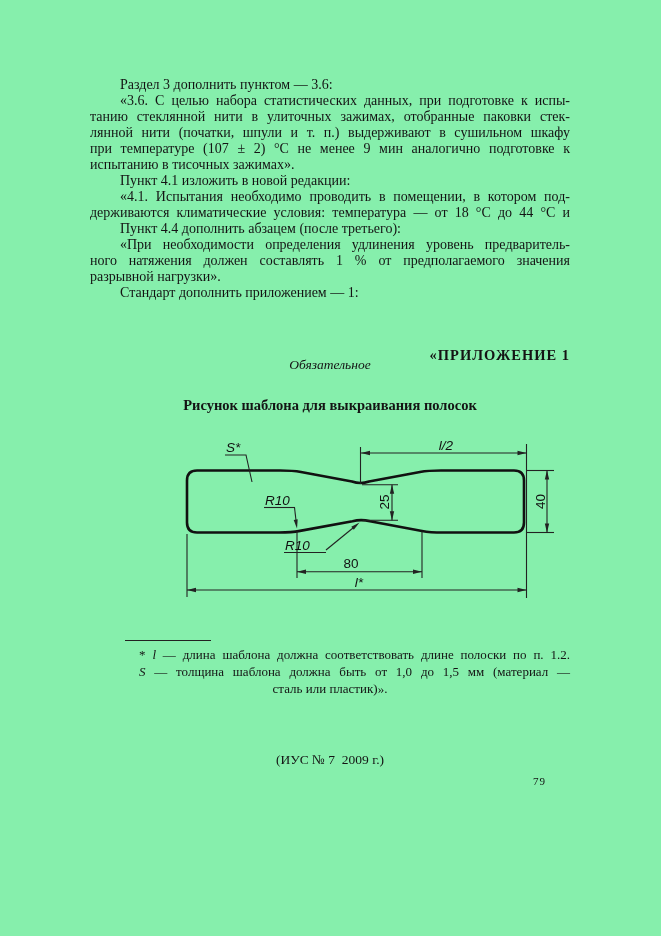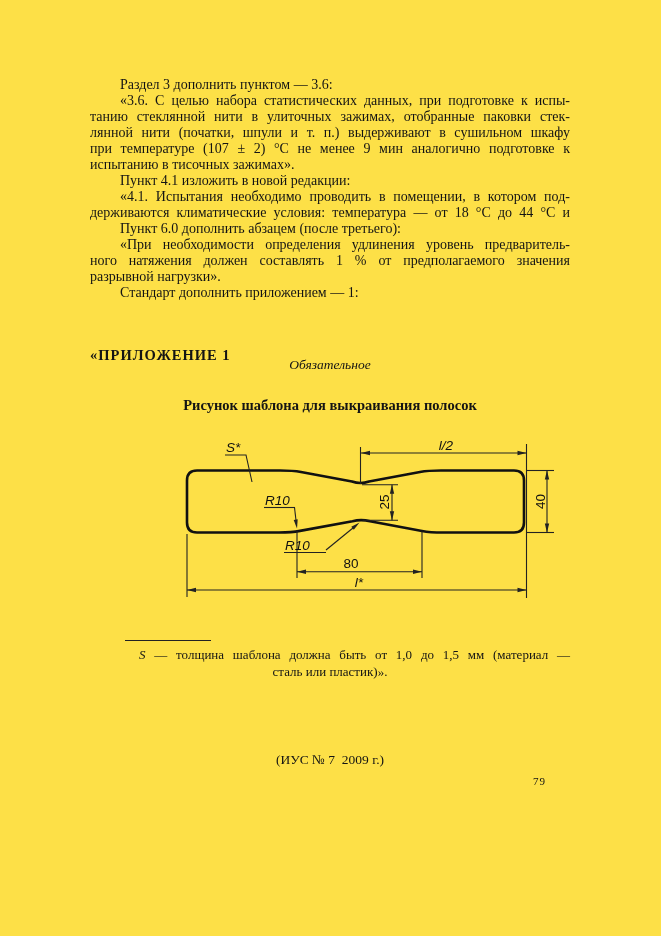--- a/index.html
+++ b/index.html
@@ -1,35 +1,35 @@
 <!DOCTYPE html>
 <html><head>
 <meta charset="utf-8">
 <style>
   html,body{margin:0;padding:0;background:#e8e8e8;}
   .page{
     position:relative;
     width:661px;height:936px;
-    background:#fde047;
+    background:#86efac;
     font-family:"Liberation Serif", serif;
     color:#141414;
     overflow:hidden;
     margin:0 auto;
   }
   .body-text{
     position:absolute;left:90px;top:77px;width:480px;
     font-size:14px;line-height:16px;
   }
   .bline{white-space:nowrap;}
   .bline.just{white-space:normal;text-align:justify;text-align-last:justify;}
   .bline.ind{padding-left:30px;}
   .bline.ind.just{padding-left:0;text-indent:30px;}
   .appendix-mark{
     position:absolute;left:90px;top:347px;width:480px;
-    text-align:left;font-weight:bold;font-size:14.5px;letter-spacing:1px;
+    text-align:right;font-weight:bold;font-size:14.5px;letter-spacing:1px;
   }
   .appendix-sub{
     position:absolute;left:90px;top:357px;width:480px;
     text-align:center;font-style:italic;font-size:13.5px;
   }
   .figure-title{
     position:absolute;left:90px;top:397px;width:480px;
     text-align:center;font-weight:bold;font-size:14.5px;
   }
   .drawing{position:absolute;left:150px;top:430px;}
@@ -63,21 +63,21 @@
   <div class="body-text">
     <div class="bline ind">Раздел 3 дополнить пунктом — 3.6:</div>
     <div class="bline ind just">«3.6. С целью набора статистических данных, при подготовке к испы-</div>
     <div class="bline just">танию стеклянной нити в улиточных зажимах, отобранные паковки стек-</div>
     <div class="bline just">лянной нити (початки, шпули и т. п.) выдерживают в сушильном шкафу</div>
     <div class="bline just">при температуре (107 ± 2) °С не менее 9 мин аналогично подготовке к</div>
     <div class="bline">испытанию в тисочных зажимах».</div>
     <div class="bline ind">Пункт 4.1 изложить в новой редакции:</div>
     <div class="bline ind just">«4.1. Испытания необходимо проводить в помещении, в котором под-</div>
     <div class="bline just">держиваются климатические условия: температура — от 18 °С до 44 °С и</div>
-    <div class="bline ind">Пункт 6.0 дополнить абзацем (после третьего):</div>
+    <div class="bline ind">Пункт 4.4 дополнить абзацем (после третьего):</div>
     <div class="bline ind just">«При необходимости определения удлинения уровень предваритель-</div>
     <div class="bline just">ного натяжения должен составлять 1 % от предполагаемого значения</div>
     <div class="bline">разрывной нагрузки».</div>
     <div class="bline ind">Стандарт дополнить приложением — 1:</div>
   </div>
 
   <div class="appendix-mark">«ПРИЛОЖЕНИЕ 1</div>
   <div class="appendix-sub">Обязательное</div>
   <div class="figure-title">Рисунок шаблона для выкраивания полосок</div>
 
@@ -161,20 +161,21 @@
       <path class="thin" d="M 284 552.5 H 326"></path>
       <path class="thin" d="M 326 550 L 356 525.5"></path>
       <polygon class="ah" points="359.5,522.5 353.8,529.8 351.3,526.7"></polygon>
       <text class="dimtxt it" x="285" y="550">R10</text>
     </g>
   </svg>
 
   <div class="fn-rule"></div>
 
   <div class="footnote">
+    <div class="fn-line ind just"><span>* </span><i class="it">l</i><span> — длина шаблона должна соответствовать длине полоски по п. 1.2.</span></div>
     <div class="fn-line ind just"><i class="it">S</i><span> — толщина шаблона должна быть от 1,0 до 1,5 мм (материал —</span></div>
     <div class="fn-line">сталь или пластик)».</div>
   </div>
 
   <div class="caption">(ИУС № 7&nbsp; 2009 г.)</div>
 
   <div class="page-number">79</div>
 
 </div>
 

